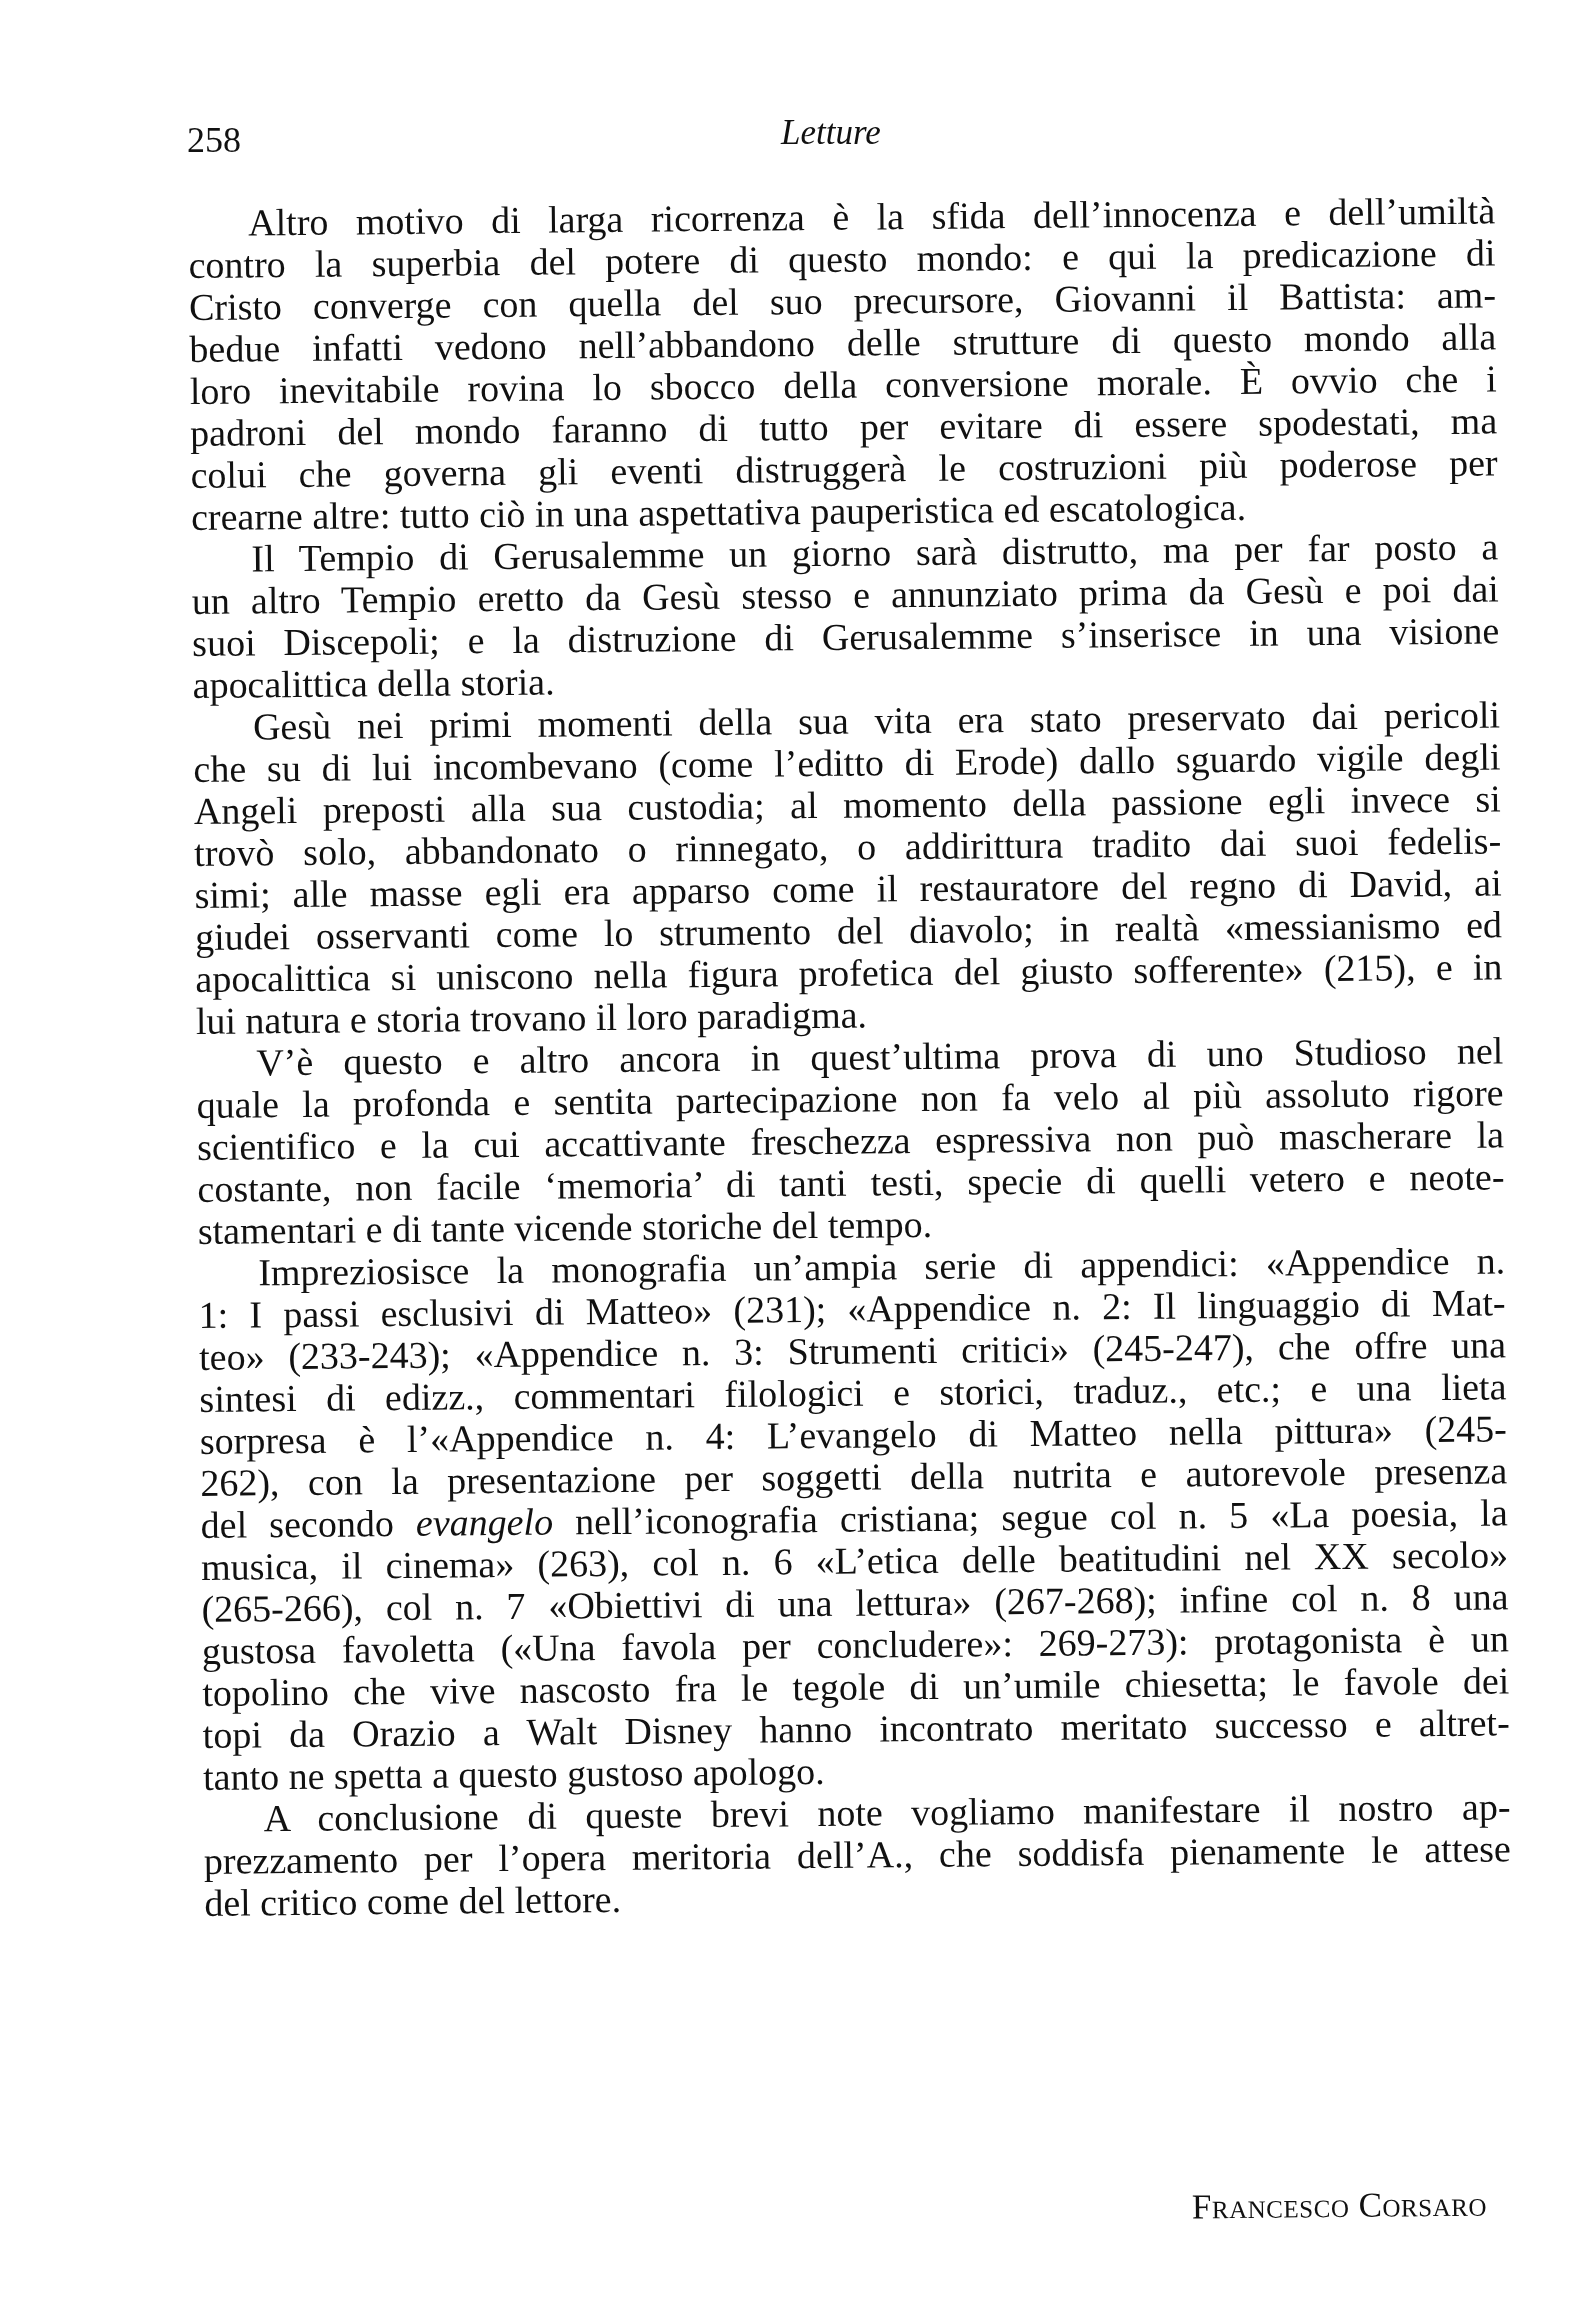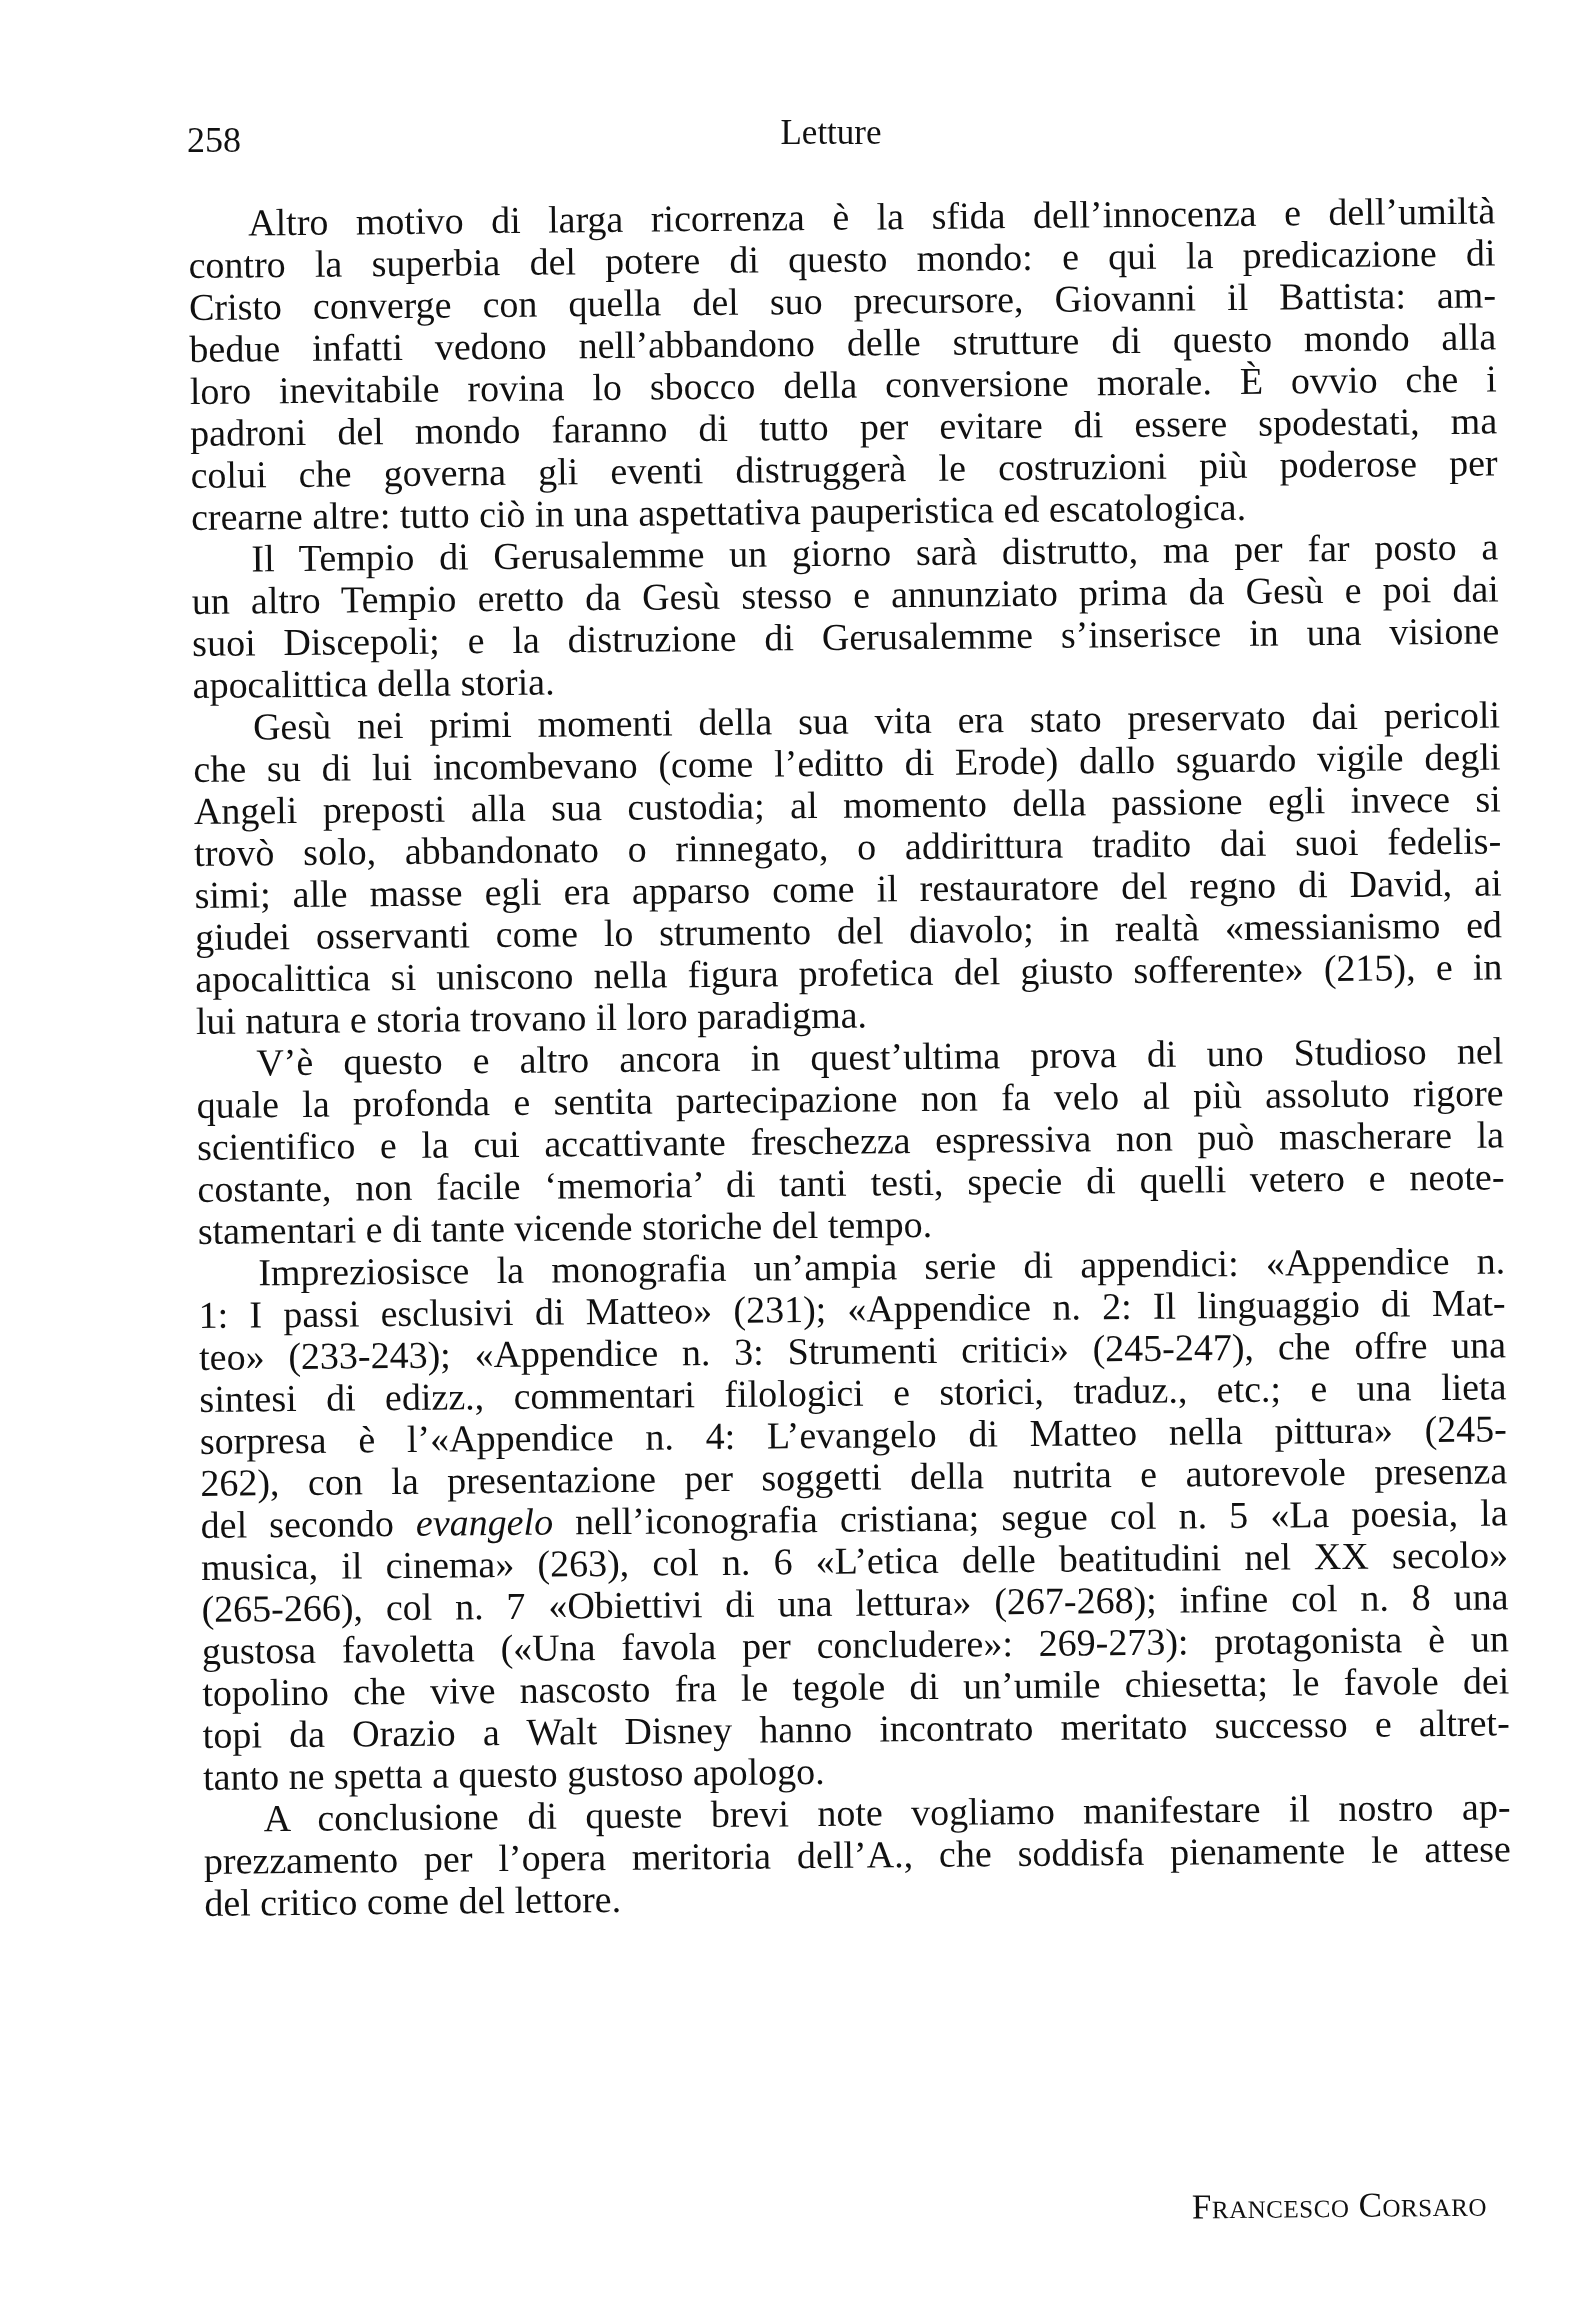--- a/index.html
+++ b/index.html
@@ -1,21 +1,21 @@
 <!DOCTYPE html>
 <html><head>
 <meta charset="utf-8">
 <style>
   html, body { margin: 0; padding: 0; background: #ffffff; }
   body { width: 1591px; height: 2324px; position: relative; overflow: hidden;
          font-family: "Liberation Serif", "DejaVu Serif", serif; color: #111; }
   .page { position: absolute; left: 0; top: 0; width: 1591px; height: 2324px; }
   .running-head { position: absolute; top: 113px; left: 173px; width: 1316px; height: 48px; }
   .page-number { position: absolute; left: 0; top: 5.8px; font-size: 36px; margin-left: 14px; }
-  .section-title { position: absolute; left: 0; width: 100%; text-align: center; top: 0; font-size: 35px; }
+  .section-title { position: absolute; left: 0; width: 100%; text-align: center; top: 0; font-size: 35px; font-style: italic; }
   .body-text { position: absolute; left: 188px; top: 202px; width: 1307px;
                transform: rotate(-0.55deg); transform-origin: 0 0; }
   .line { font-size: 38px; line-height: 42px; height: 42px; white-space: nowrap;
           text-align: justify; text-align-last: justify; }
   .line.last { text-align-last: left; }
   .line.indent { padding-left: 60px; }
   .signature { position: absolute; right: 104px; top: 2186px; font-size: 35px;
                font-variant: small-caps; letter-spacing: 0.5px; transform: rotate(-0.55deg); }
   em { font-style: italic; }
 </style>

